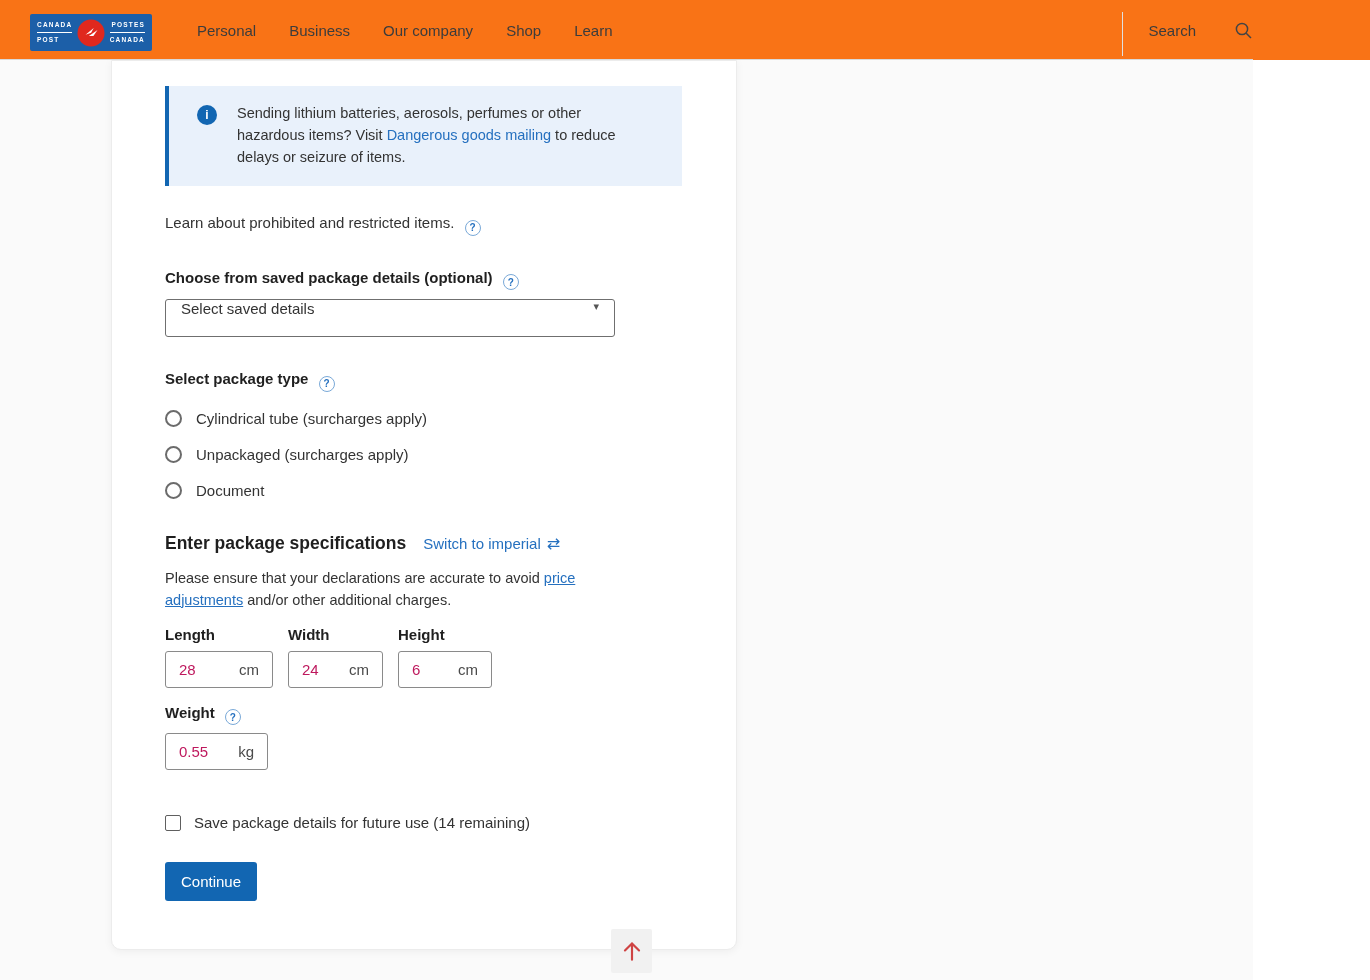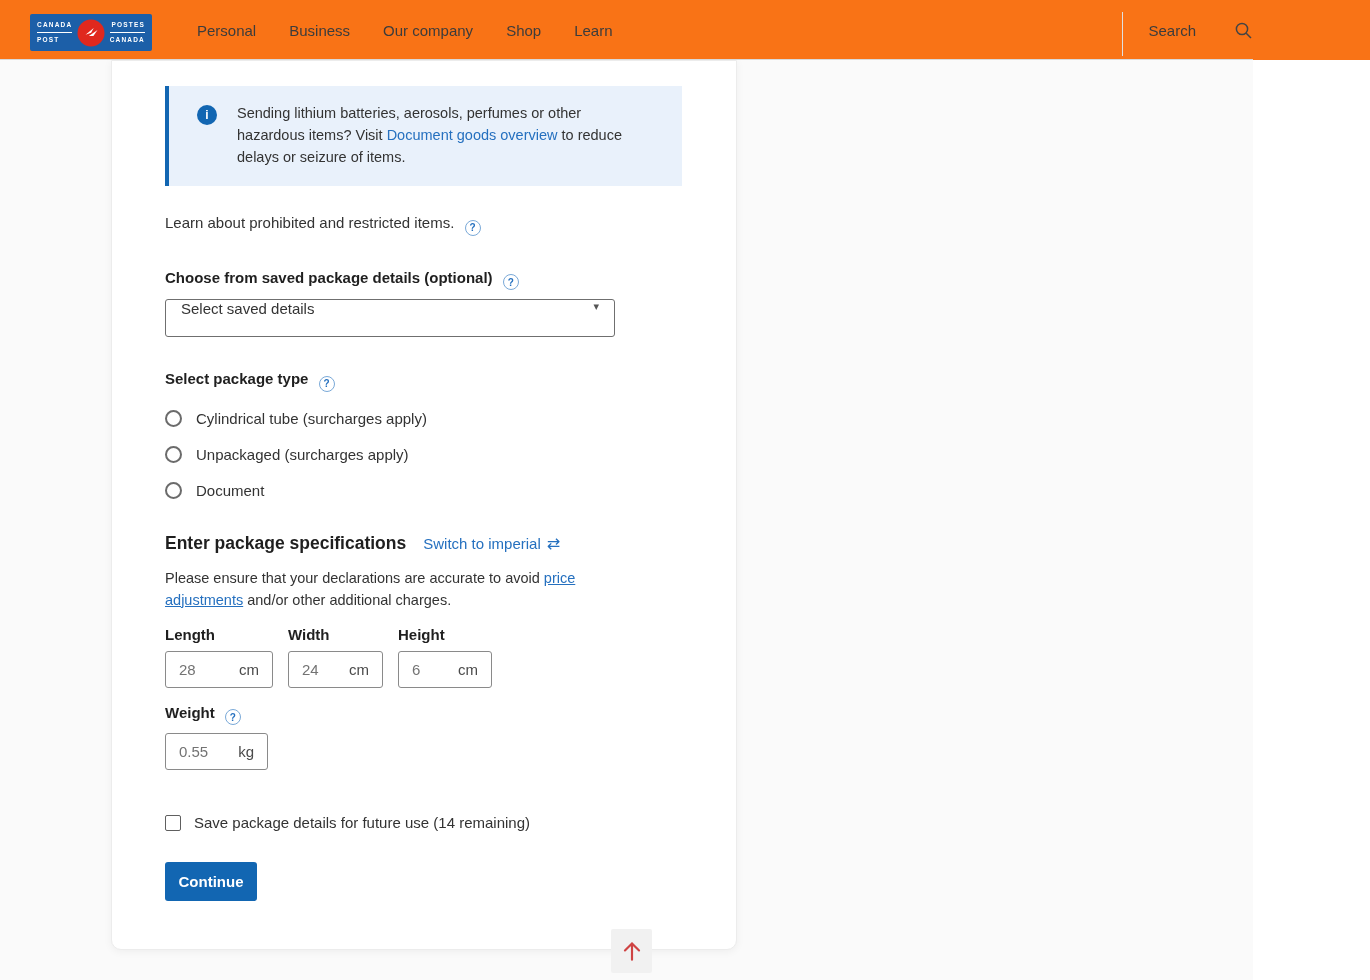--- a/index.html
+++ b/index.html
@@ -72,34 +72,34 @@
   .specs-heading { font-size:17.5px; font-weight:bold; color:#1f1f1f; }
   .switch-link { font-size:15px; color:#2570bf; cursor:pointer; display:flex; align-items:center; gap:6px; }
   .swap-glyph { font-size:16px; }
 
   .specs-note { margin-top:13px; width:445px; font-size:14.5px; line-height:22px; color:#333; }
 
   .dims-row { margin-top:15px; display:flex; gap:15px; }
   .dim-group .dim-label { font-size:15px; font-weight:bold; color:#1f1f1f; margin-bottom:8px; }
   .dim-box { height:37px; border:1px solid #8a8a8a; border-radius:3px; display:flex; align-items:center;
     justify-content:space-between; padding:0 13px; background:#fff; }
-  .dim-box input { border:none; outline:none; font-size:15px; color:#737373; width:45px;
+  .dim-box input { border:none; outline:none; font-size:15px; color:#be185d; width:45px;
     font-family:"Liberation Sans","DejaVu Sans",sans-serif; background:transparent; }
   .dim-unit { font-size:15px; color:#4a4a4a; }
   .w-length { width:108px; } .w-width { width:95px; } .w-height { width:94px; } .w-weight { width:103px; }
 
   .weight-label-row { margin-top:16px; font-size:15px; font-weight:bold; color:#1f1f1f; }
   .weight-box-row { margin-top:8px; }
 
   .save-row { margin-top:44px; display:flex; align-items:center; gap:13px; cursor:pointer; }
   .checkbox { width:16px; height:16px; border:1.5px solid #5f5f5f; border-radius:2px; background:#fff; flex:0 0 16px; }
   .save-label { font-size:15px; color:#333; }
 
   .continue-btn { margin-top:31px; width:92px; height:39px; background:#1266b2; color:#fff; border:none;
-    border-radius:3px; font-size:15px; font-weight:bold; cursor:pointer;
+    border-radius:3px; font-size:15px; font-weight:normal; cursor:pointer;
     font-family:"Liberation Sans","DejaVu Sans",sans-serif; }
 
   
   .back-to-top { position:absolute; left:611px; top:929px; width:41px; height:44px; background:#f1f1f1;
     border-radius:2px; display:flex; align-items:center; justify-content:center; cursor:pointer; z-index:6; }
 </style>
 </head>
 <body>
 
 <div class="header">
@@ -146,21 +146,21 @@
 
 <div class="content-bg"></div>
 
 <div class="card">
   <div class="card-inner">
 
     
     <div class="banner">
       <i class="info-icon">i</i>
       <div class="banner-text">
-        <span>Sending lithium batteries, aerosols, perfumes or other hazardous items? Visit </span><span class="link">Document goods overview</span><span> to reduce delays or seizure of items.</span>
+        <span>Sending lithium batteries, aerosols, perfumes or other hazardous items? Visit </span><span class="link">Dangerous goods mailing</span><span> to reduce delays or seizure of items.</span>
       </div>
     </div>
 
     
     <div class="prohibited-row">
       <span>Learn about prohibited and restricted items.</span>
       <span class="help-icon">?</span>
     </div>
 
     

